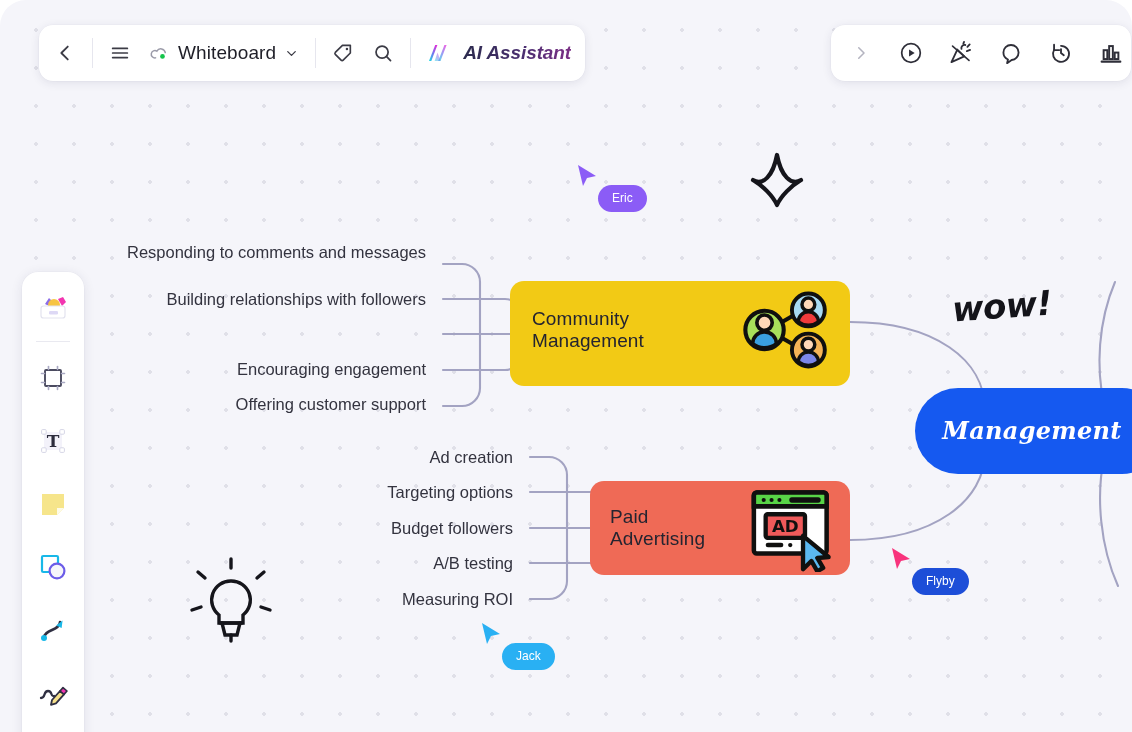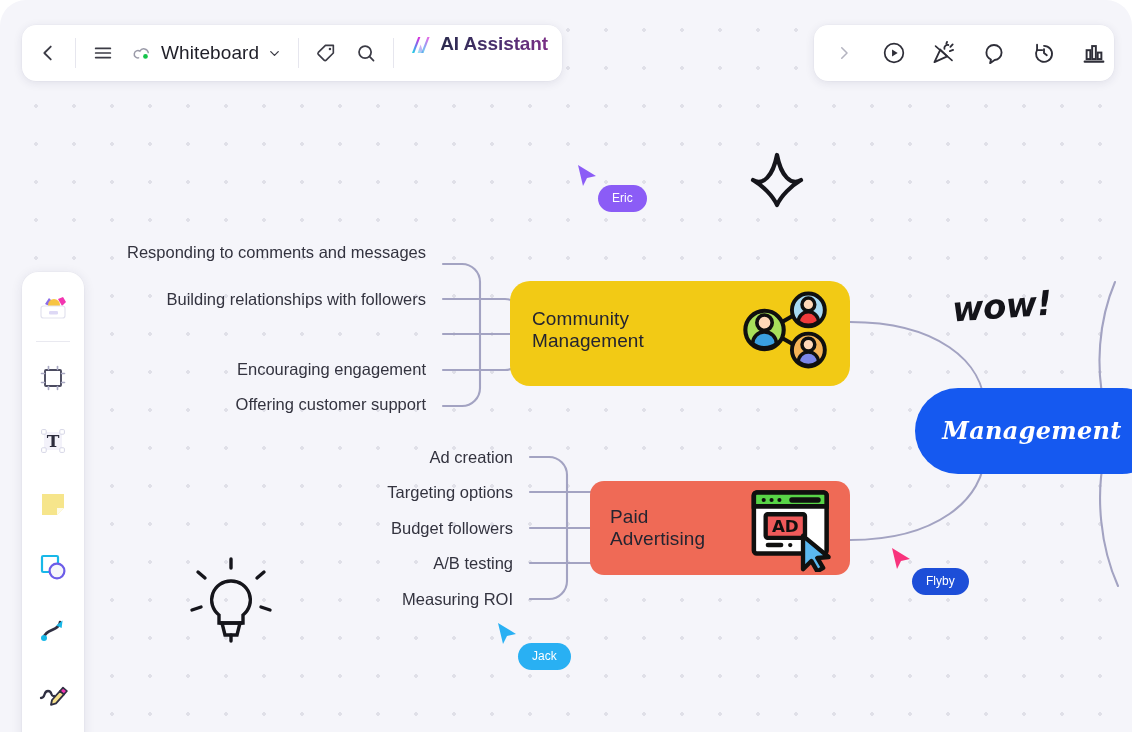--- a/index.html
+++ b/index.html
@@ -48,20 +48,21 @@
 
   
   .topbar {
     position: absolute;
     background: #ffffff;
     border-radius: 14px;
     box-shadow: 0 2px 10px rgba(40,40,80,.10), 0 0 0 .5px rgba(40,40,80,.03);
     display: flex; align-items: center;
     height: 56px;
     box-sizing: border-box;
+    margin-left: 17px;
   }
   #topbar-left { left: 22px; top: 25px; padding: 0 6px; }
   #topbar-right { left: 814px; top: 25px; padding: 0 10px; width: 300px; }
 
   .tb-btn {
     display: flex; align-items: center; justify-content: center;
     height: 40px; min-width: 40px;
     border-radius: 9px;
     cursor: pointer;
     color: #3b3b45;
@@ -72,22 +73,22 @@
   }
   #doc-chip {
     display: flex; align-items: center; gap: 8px;
     height: 40px; padding: 0 9px 0 9px;
     border-radius: 9px; cursor: pointer;
   }
   #doc-title {
     font-size: 19px; color: #1f1f28; letter-spacing: .1px;
   }
   #ai-chip {
-    display: flex; align-items: flex-start; gap: 7px;
-    height: 40px; padding: 0 8px; border-radius: 9px; cursor: pointer;
+    display: flex; align-items: center; gap: 13px;
+    height: 40px; padding: 0 8px; border-radius: 9px; cursor: pointer; font-style: italic;
   }
   #ai-label {
     font-size: 19px; font-weight: 600;
     background: linear-gradient(95deg, #2b2b4d 0%, #4a2f70 55%, #7b2f86 100%);
     -webkit-background-clip: text; background-clip: text;
     -webkit-text-fill-color: transparent; color: transparent;
     letter-spacing: -.1px;
   }
 
   
@@ -113,21 +114,21 @@
 
   
   .node {
     position: absolute;
     display: flex; align-items: center;
     box-sizing: border-box;
     cursor: pointer;
   }
   #node-community {
     left: 510px; top: 281px; width: 340px; height: 105px;
-    background: #f2ca15; border-radius: 20px;
+    background: #f2ca15; border-radius: 14px;
     padding: 0 20px 8px 22px;
     justify-content: space-between;
   }
   #node-paid {
     left: 590px; top: 481px; width: 260px; height: 94px;
     background: #ef6a56; border-radius: 14px;
     padding: 0 14px 0 20px;
     justify-content: space-between;
   }
   .node-label { font-size: 19px; color: #242430; letter-spacing: .1px; }
@@ -482,21 +483,21 @@
 
   <div id="ink-wow">wow!</div>
 
   <div class="collab" style="left:576px; top:163px">
     <svg width="24" height="26" viewBox="0 0 24 26">
       <path d="M2 2 L20 13 L11 15 L7 23 Z" fill="#8b5cf6"></path>
     </svg>
     <span class="pill" style="background:#8b5cf6">Eric</span>
   </div>
 
-  <div class="collab" style="left:496px; top:621px">
+  <div class="collab" style="left:480px; top:621px">
     <svg width="24" height="26" viewBox="0 0 24 26">
       <path d="M2 2 L20 13 L11 15 L7 23 Z" fill="#29b0f3"></path>
     </svg>
     <span class="pill" style="background:#29b0f3">Jack</span>
   </div>
 
   <div class="collab" style="left:890px; top:546px">
     <svg width="24" height="26" viewBox="0 0 24 26">
       <path d="M2 2 L20 13 L11 15 L7 23 Z" fill="#f8337c"></path>
     </svg>

